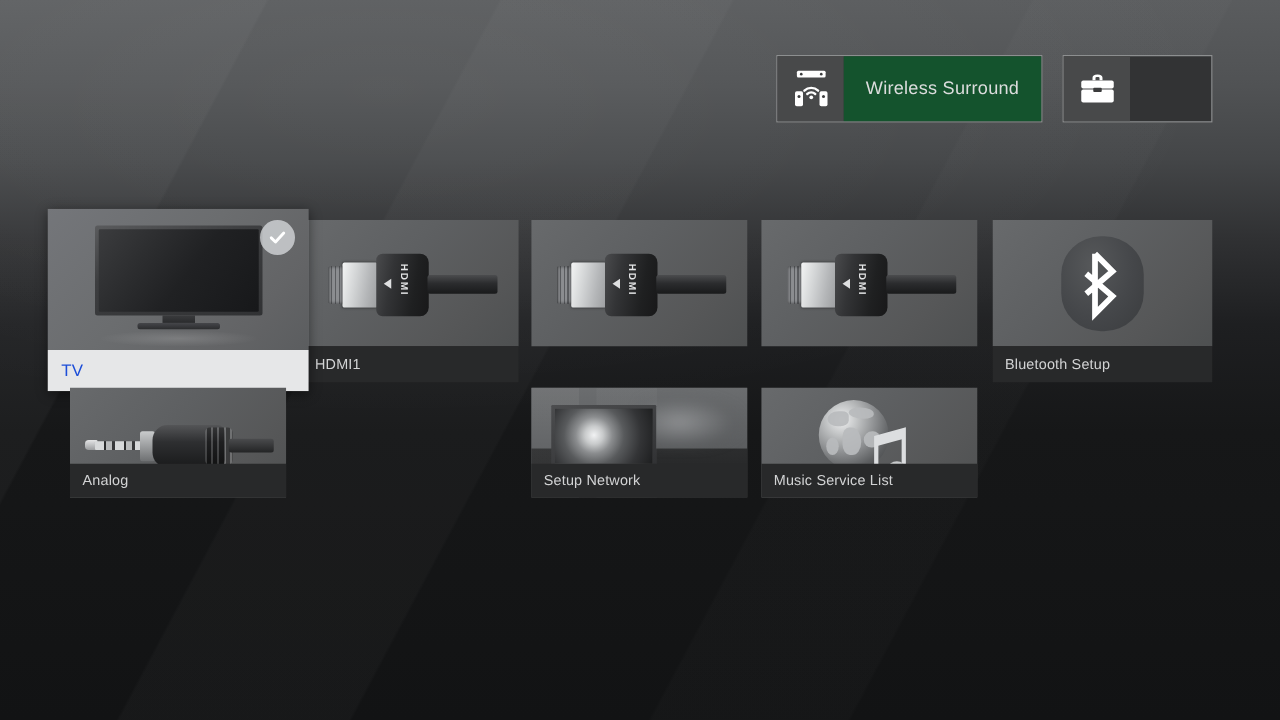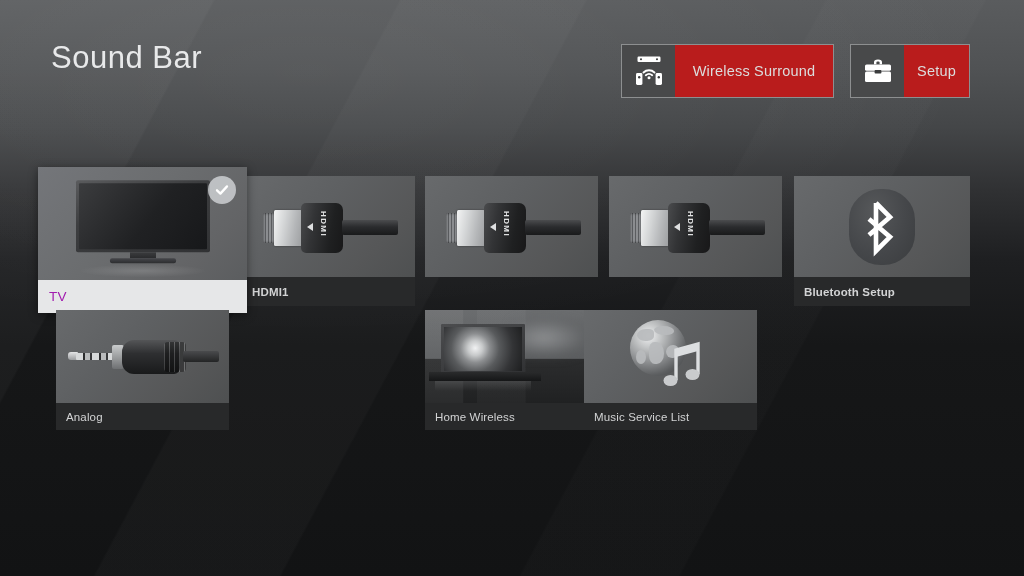--- a/index.html
+++ b/index.html
@@ -38,21 +38,21 @@
   }
   #btn-wireless { left:621px; width:213px; }
   #btn-setup    { left:850px; width:120px; }
   .hdr-ico {
     width:53px; flex:0 0 53px;
     display:flex; align-items:center; justify-content:center;
     background:#48494a;
   }
   .hdr-lbl {
     flex:1; display:flex; align-items:center; justify-content:center;
-    background:#b91c1c;
+    background:#14532d;
     color:#dcdddd; font-size:14.5px; letter-spacing:0.2px;
     padding:0 8px;
   }
 
   
   #grid { position:absolute; left:0; top:0; width:1024px; height:576px; }
 
   .tile { position:absolute; overflow:hidden; }
   .tile .thumb {
     position:absolute; left:0; top:0; right:0;
@@ -64,48 +64,48 @@
     background:#28292a;
     color:#d2d3d4;
     font-size:11.5px; letter-spacing:0.15px;
     display:flex; align-items:center;
     padding-left:10px;
   }
 
   
   .r1 { top:176px; width:173px; height:130px; }
   .r1 .thumb { height:101px; }
-  .r1 .caption { height:29px;font-weight:bold; }
+  .r1 .caption { height:29px; }
   #tile-hdmi1 { left:242px; }
   #tile-hdmi2 { left:425px; }
   #tile-hdmi3 { left:609px; }
   #tile-bt    { left:794px; width:176px; }
 
   
-  .r2 { top:310px; width:173px; height:120px; }
+  .r2 { top:310px; width:173px; height:88px; }
   .r2 .thumb { height:93px; }
   .r2 .caption { height:27px; }
   #tile-analog  { left:56px; width:173px; }
   #tile-usb     { left:242px; }
   #tile-home    { left:425px; }
-  #tile-music   { left:584px; }
+  #tile-music   { left:609px; }
 
   
   #tile-tv {
     left:38px; top:167px; width:209px; height:146px;
     box-shadow:0 2px 9px rgba(0,0,0,0.45);
   }
   #tile-tv .thumb {
     height:113px;
     background:linear-gradient(135deg,#74767a 0%,#6b6d6f 45%,#636466 78%,#5b5d5f 100%);
   }
   #tile-tv .caption {
     height:33px;
     background:#e6e7e8;
-    color:#a21caf;
+    color:#1d4ed8;
     font-size:13.5px;
     padding-left:11px;
   }
   #check-badge {
     position:absolute; right:11px; top:9px;
     width:28px; height:28px; border-radius:50%;
     background:rgba(223,226,228,0.72);
     display:flex; align-items:center; justify-content:center;
     z-index:5;
   }
@@ -290,21 +290,20 @@
   svg { display:block; }
 </style>
 </head>
 <body>
 
 <div id="bg"></div>
 <div id="bg-vig"></div>
 
 <div id="header">
 
-  <div id="page-title">Sound Bar</div>
 
   <div class="hdr-btn" id="btn-wireless">
     <div class="hdr-ico">
       <svg width="30" height="32" viewBox="0 0 30 32">
         <rect x="3.5" y="1.5" width="23" height="5.5" rx="1.2" fill="#ffffff"></rect>
         <circle cx="7" cy="4.3" r="1.05" fill="#3b3c3d"></circle>
         <circle cx="23" cy="4.3" r="1.05" fill="#3b3c3d"></circle>
         <path d="M9.5 17.5 A8 8 0 0 1 20.5 17.5" stroke="#ffffff" stroke-width="1.9" fill="none" stroke-linecap="round"></path>
         <path d="M11.8 20.2 A5 5 0 0 1 18.2 20.2" stroke="#ffffff" stroke-width="1.9" fill="none" stroke-linecap="round"></path>
         <circle cx="15" cy="22.8" r="1.5" fill="#ffffff"></circle>
@@ -319,21 +318,20 @@
 
   <div class="hdr-btn" id="btn-setup">
     <div class="hdr-ico">
       <svg width="30" height="26" viewBox="0 0 30 26">
         <path d="M11 4.2 C11 2.6 12.2 1.6 15 1.6 C17.8 1.6 19 2.6 19 4.2 L19 6.2 L16.6 6.2 L16.6 4.4 C16.6 3.8 16.2 3.6 15 3.6 C13.8 3.6 13.4 3.8 13.4 4.4 L13.4 6.2 L11 6.2 Z" fill="#ffffff"></path>
         <rect x="2" y="6.4" width="26" height="6.4" rx="1.6" fill="#ffffff"></rect>
         <rect x="2" y="13.6" width="26" height="10.4" rx="1.6" fill="#ffffff"></rect>
         <rect x="11.6" y="12.1" width="6.8" height="3.4" rx="0.8" fill="#3b3c3d"></rect>
       </svg>
     </div>
-    <div class="hdr-lbl">Setup</div>
   </div>
 </div>
 
 <div id="grid">
 
   <div class="tile r1" id="tile-hdmi1">
     <div class="thumb">
       <div class="hdmi-art">
         <div class="hdmi-tip"></div>
           <div class="hdmi-metal"></div>
@@ -423,21 +421,21 @@
       <div class="hn-art">
         <div class="hn-bgwall"></div>
         <div class="hn-blur"></div>
         <div class="hn-tv">
             <div class="hn-pic"></div>
           </div>
         <div class="hn-table"></div>
         <div class="hn-tbl-refl"></div>
       </div>
     </div>
-    <div class="caption">Home Wireless</div>
+    <div class="caption">Setup Network</div>
   </div>
 
   <div class="tile r2" id="tile-music">
     <div class="thumb">
       <div class="ms-art">
         <div class="ms-globe">
           <div class="ms-land ms-l1"></div>
             <div class="ms-land ms-l2"></div>
           <div class="ms-land ms-l3"></div>
             <div class="ms-land ms-l4"></div>

